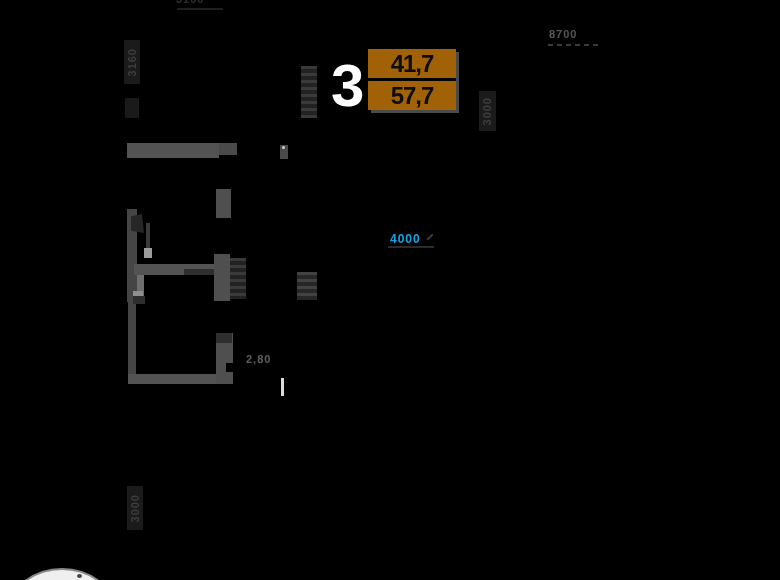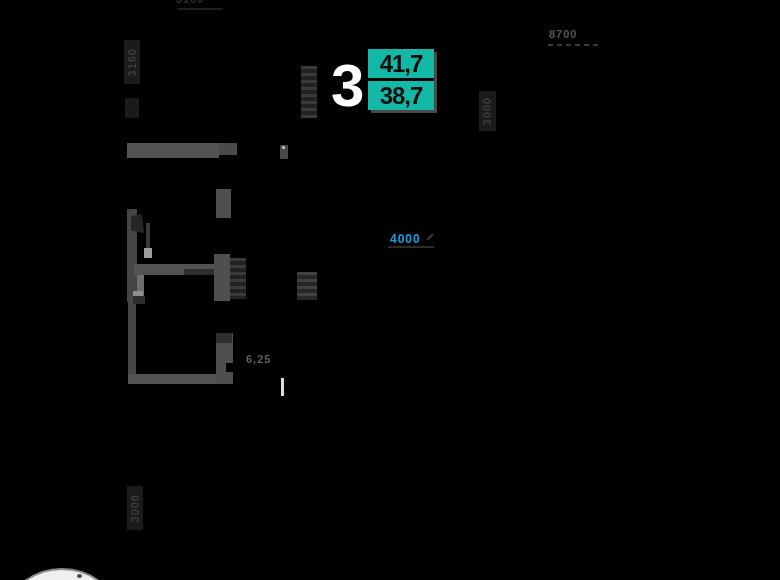--- a/index.html
+++ b/index.html
@@ -28,22 +28,22 @@
   .vtext{
     writing-mode:vertical-rl;transform:rotate(180deg);
     color:#3e3e3e;font-size:11px;font-weight:bold;letter-spacing:1px;line-height:1;
   }
   
   .rooms{
     position:absolute;left:331px;top:61px;color:#fff;
     font-size:60px;font-weight:bold;line-height:0.82;
   }
   .area-box{
-    position:absolute;left:368px;top:49px;width:66px;
-    background:#14b8a6;box-shadow:3px 3px 0 #4a4a4a;
+    position:absolute;left:368px;top:49px;width:88px;
+    background:#a16207;box-shadow:3px 3px 0 #4a4a4a;
     display:flex;flex-direction:column;
   }
   .area-row{
     height:29px;display:flex;align-items:center;justify-content:center;
     color:#0d0d0d;font-size:24px;font-weight:bold;letter-spacing:-1px;
   }
   .area-row.bottom{border-top:3px solid #000;}
   
   .speck{position:absolute;border-radius:50%;}
   .detail-circle{
@@ -61,21 +61,21 @@
   <div class="dim-line" style="left:177px;top:8px;width:46px;background:#1f1f1f;"></div>
 
   <div class="dim-bar" style="left:124px;top:40px;width:16px;height:44px;">
     <span class="vtext">3160</span>
   </div>
   <div class="wall-dk" style="left:125px;top:98px;width:14px;height:20px;background:#1a1a1a;"></div>
 
   <div class="rooms">3</div>
   <div class="area-box">
     <div class="area-row">41,7</div>
-    <div class="area-row bottom">38,7</div>
+    <div class="area-row bottom">57,7</div>
   </div>
 
   <div class="window-hatch" style="left:301px;top:66px;width:16px;height:52px;"></div>
 
   <div class="dim-text brighter" style="left:549px;top:29px;">8700</div>
   <div class="dim-line dashed" style="left:548px;top:44px;width:52px;"></div>
 
   <div class="dim-bar" style="left:479px;top:91px;width:17px;height:40px;">
     <span class="vtext">3000</span>
   </div>
@@ -111,21 +111,21 @@
   <div class="wall" style="left:128px;top:374px;width:105px;height:10px;"></div>
   <div class="wall" style="left:216px;top:333px;width:17px;height:51px;background:#4f4f4f;"></div>
   <div class="wall-dk" style="left:216px;top:333px;width:16px;height:10px;"></div>
   <div class="wall-dk" style="left:226px;top:363px;width:7px;height:9px;background:#000;"></div>
 
   <div class="wall-lt" style="left:133px;top:291px;width:10px;height:5px;background:#8f8f8f;"></div>
   <div class="wall-dk" style="left:133px;top:296px;width:12px;height:8px;"></div>
 
   <div class="wall" style="left:281px;top:378px;width:3px;height:18px;background:#dcdcdc;"></div>
 
-  <div class="room-label" style="left:246px;top:353px;">6,25</div>
+  <div class="room-label" style="left:246px;top:353px;">2,80</div>
 
   <div class="dim-bar" style="left:127px;top:486px;width:16px;height:44px;">
     <span class="vtext">3000</span>
   </div>
 
   <div class="detail-circle"></div>
   <div class="speck" style="left:77px;top:574px;width:5px;height:4px;background:#444;"></div>
 
 </div>
 

